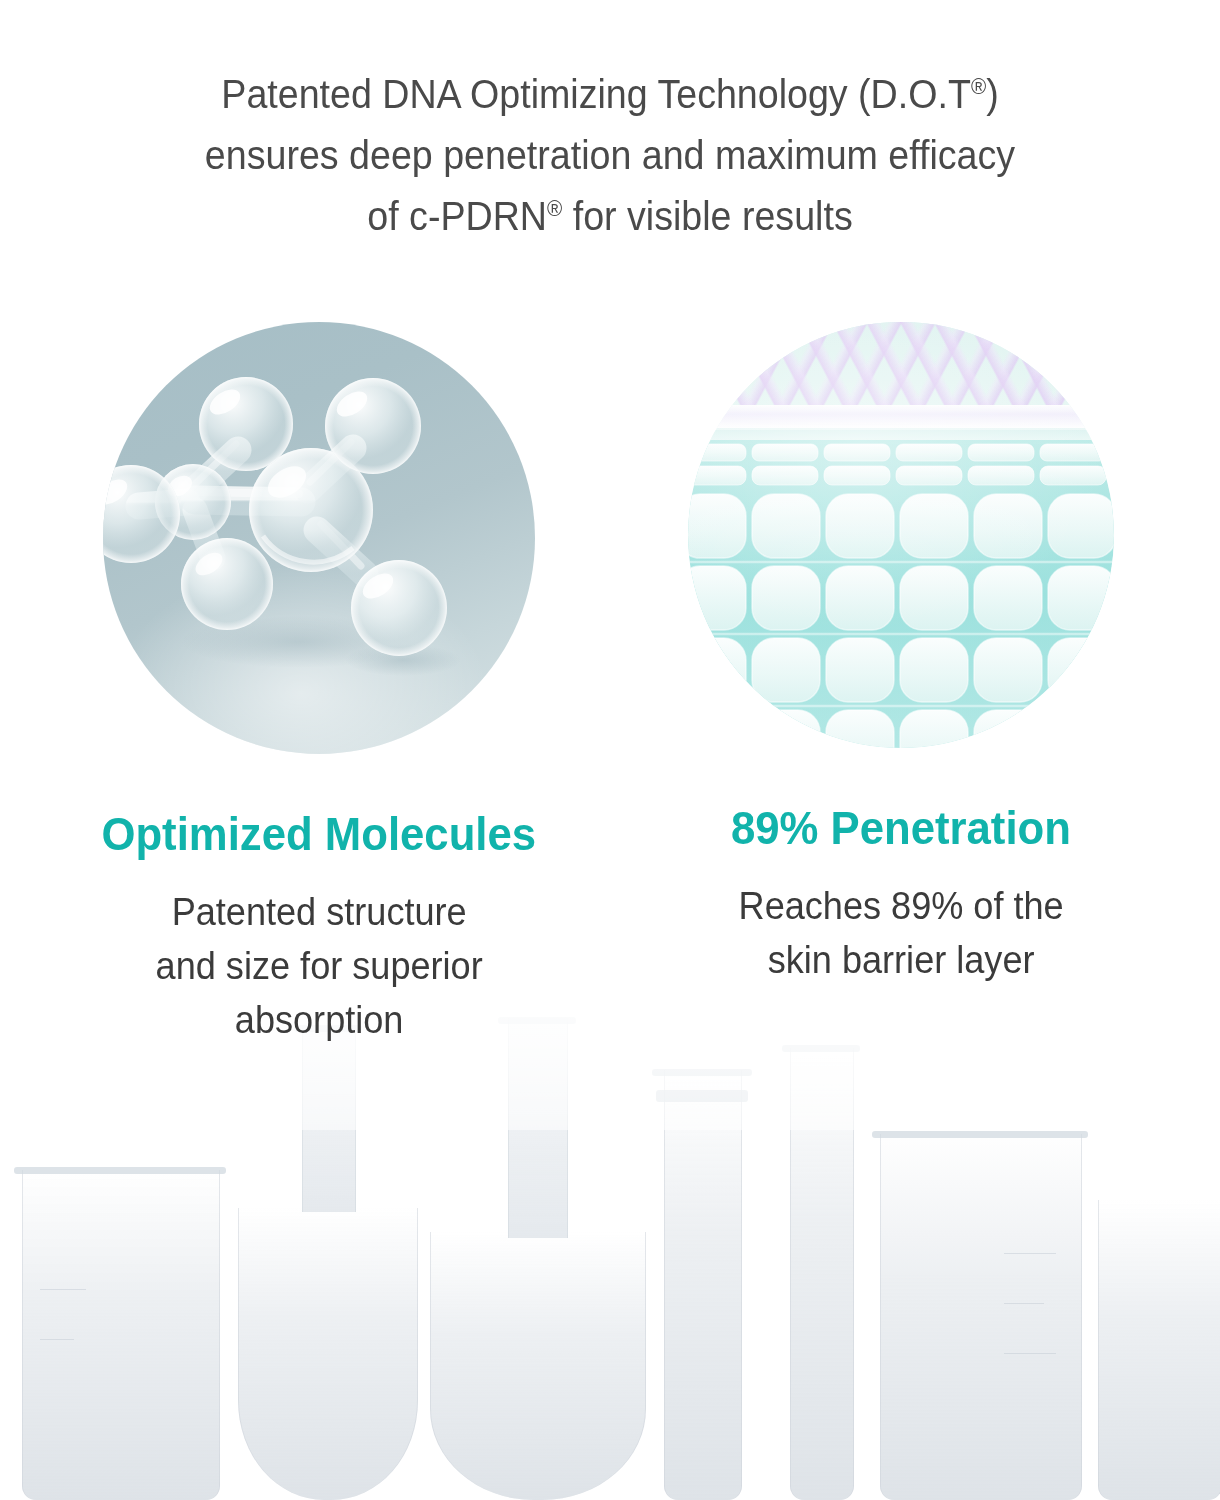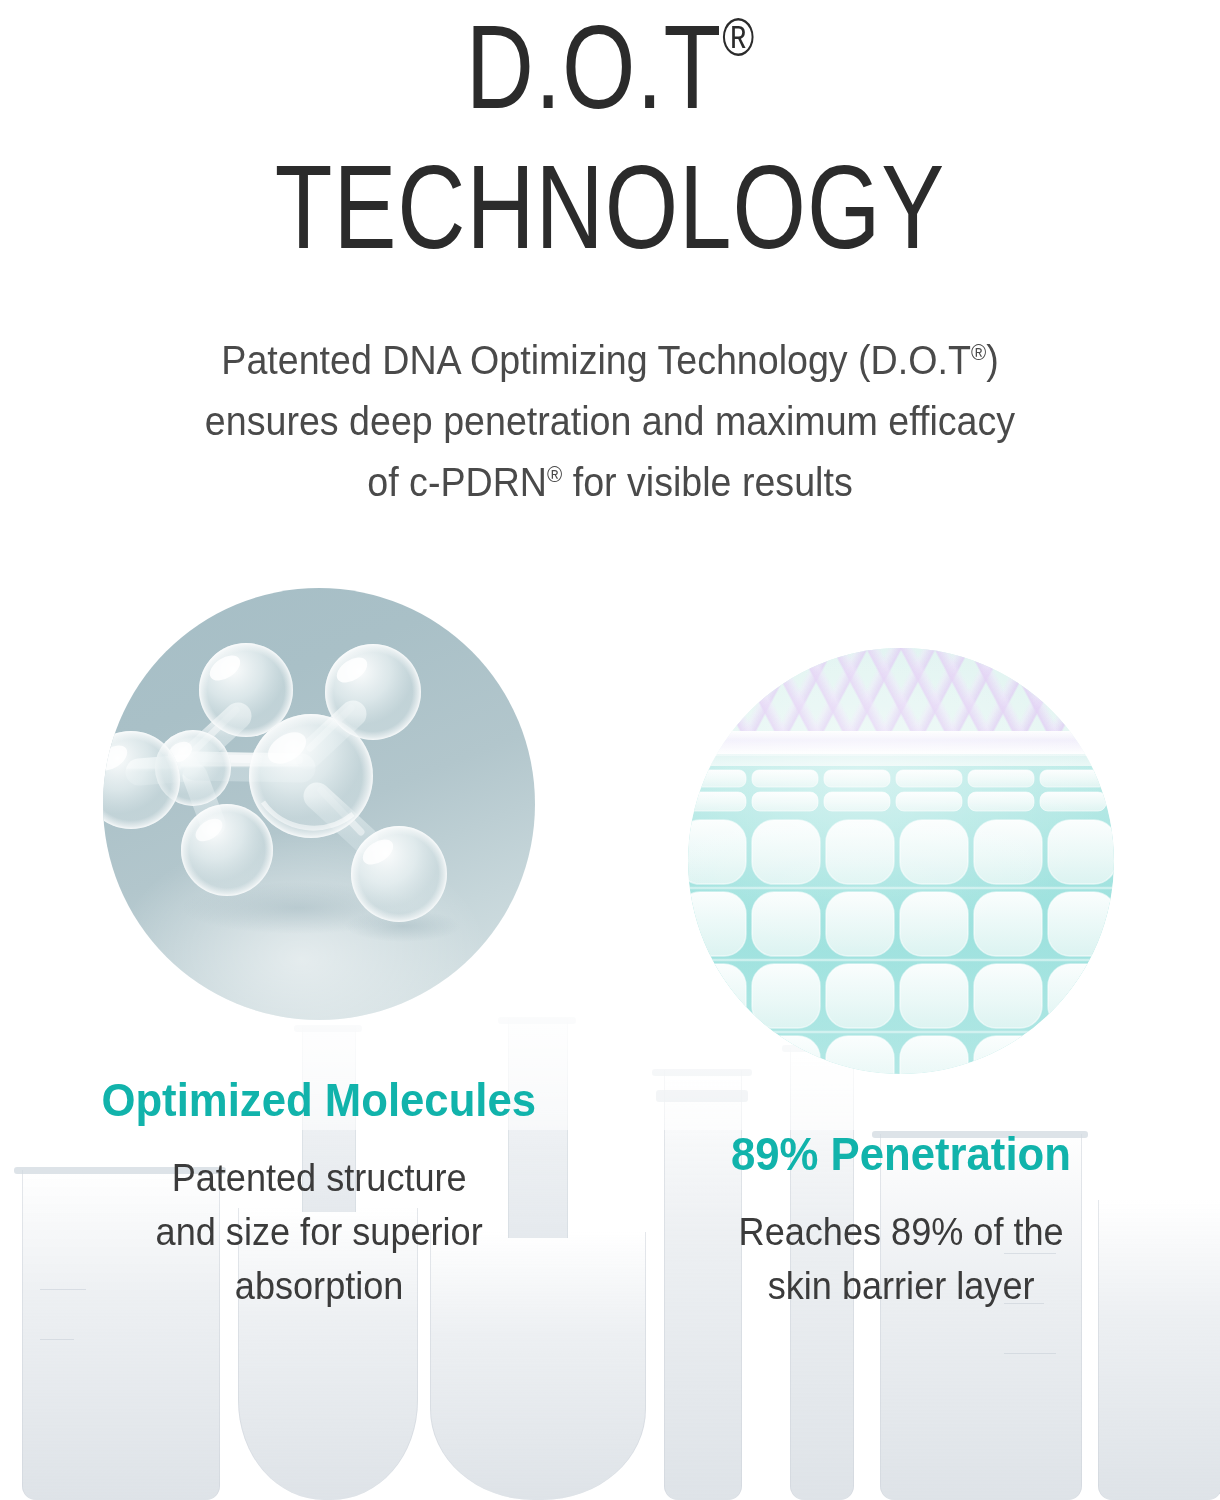--- a/index.html
+++ b/index.html
@@ -114,21 +114,21 @@
   }
   .subtitle .reg {
     font-size: 0.55em;
     vertical-align: 0.62em;
   }
 
   
   .features {
     display: flex;
     justify-content: center;
-    align-items: flex-end;
+    align-items: flex-start;
     padding-top: 74px;
   }
   .feature {
     width: 560px;
     display: flex;
     flex-direction: column;
     align-items: center;
   }
   .feature-left  { margin-right: 22px; }
 
@@ -246,24 +246,20 @@
   <div class="gl-tick" style="left:1004px; bottom:196px; width:40px;"></div>
   <div class="gl-tick" style="left:1004px; bottom:146px; width:52px;"></div>
 
   <div class="glass gl-beaker" style="left:1098px; width:122px; height:300px;"></div>
 
   <div class="backdrop-fade"></div>
 </div>
 
 <div class="page">
 
-  <div class="title-block">
-    <h1 class="title-line1"><span>D.O.T</span><span class="reg">®</span></h1>
-    <h1 class="title-line2">TECHNOLOGY</h1>
-  </div>
 
   <p class="subtitle">
     <span>Patented DNA Optimizing Technology (D.O.T</span><span class="reg">®</span><span>)</span><br>
     <span>ensures deep penetration and maximum efficacy</span><br>
     <span>of c-PDRN</span><span class="reg">®</span><span> for visible results</span>
   </p>
 
   <div class="features">
 
     <div class="feature feature-left">

